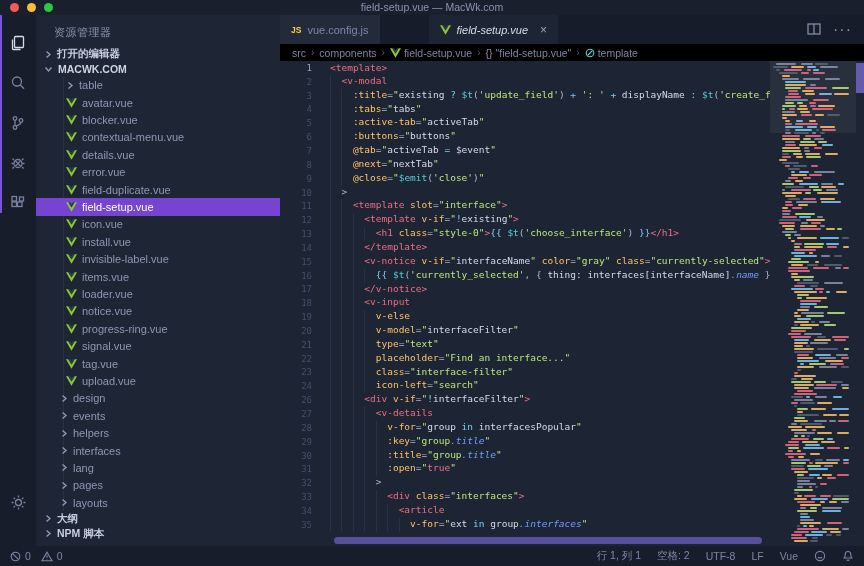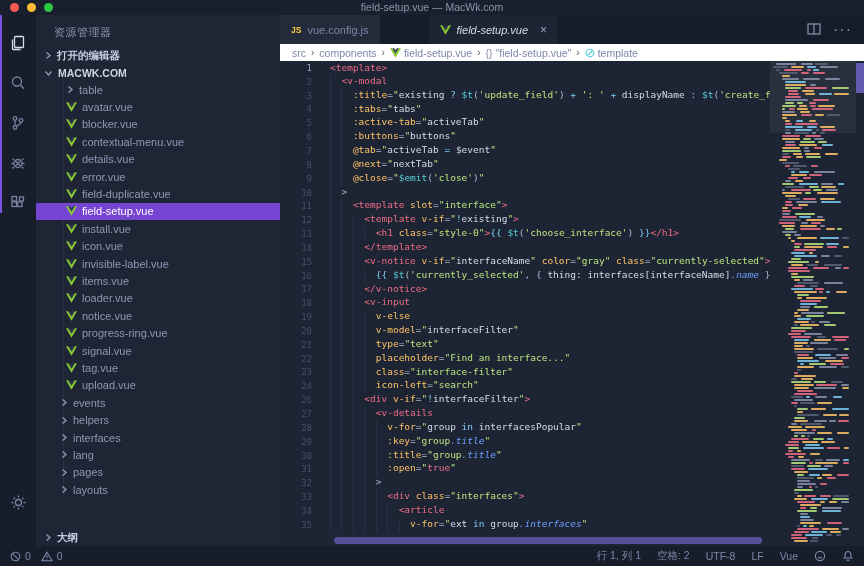--- a/index.html
+++ b/index.html
@@ -46,21 +46,21 @@
   .egroup { flex:1 1 auto; display:flex; flex-direction:column; min-width:0; background:#1d2433; }
   .tabstrip { height:29px; background:#161c29; display:flex; align-items:stretch; flex:0 0 auto; }
   .tab { display:flex; align-items:center; gap:6px; padding:0 11px; font-size:11px; color:#7d86a8; background:#232a3a; border-right:1px solid #161c29; cursor:pointer; white-space:nowrap; }
   .tab.active { background:#1d2433; color:#d5dbea; }
   .tab.active .tab-label { font-style:italic; }
   .tab .close { margin-left:6px; color:#9aa3bd; font-size:12px; line-height:1; }
   .tab-actions { margin-left:auto; display:flex; align-items:center; gap:12px; padding-right:12px; color:#8b93ae; }
   .tab-actions svg { stroke:#8b93ae; fill:none; stroke-width:1.2; }
   .js-badge { color:#ffd23f; font-weight:bold; font-size:8.5px; letter-spacing:0; }
 
-  .breadcrumb { height:17px; display:flex; align-items:center; gap:4px; padding-left:12px; font-size:10.5px; color:#7d86a8; background:#ffffff; flex:0 0 auto; white-space:nowrap; }
+  .breadcrumb { height:17px; display:flex; align-items:center; gap:4px; padding-left:12px; font-size:10.5px; color:#7d86a8; background:#000000; flex:0 0 auto; white-space:nowrap; }
   .bc-sep { color:#525b76; font-size:10px; margin:0 1px; }
   .bc-item { display:flex; align-items:center; gap:3px; cursor:pointer; }
 
   
   .ebody { flex:1 1 auto; display:flex; min-height:0; position:relative; }
   .code-pane { flex:1 1 auto; overflow:hidden; position:relative; font-family:"DejaVu Sans Mono",monospace; font-size:9.5px; }
   .cl { height:13.857px; display:flex; align-items:center; white-space:pre; }
   .ln { width:50px; flex:0 0 auto; text-align:right; padding-right:18px; color:#454e6b; font-size:9px; }
   .cl.cur .ln { color:#9aa3c0; }
   .ctext { position:relative; white-space:pre; }
@@ -221,34 +221,34 @@
               <path fill="#8ac832" d="M0 0 h5 L12 11.5 19 0 h5 L12 20.6 Z"></path>
               <path fill="#2f3a4e" d="M5 0 h4.2 L12 4.6 14.8 0 H19 L12 11.5 Z"></path>
             </svg>
             <span class="lbl">field-setup.vue</span>
           </div>
           <div class="trow file">
             <svg class="vue-ico" viewBox="0 0 24 21">
               <path fill="#8ac832" d="M0 0 h5 L12 11.5 19 0 h5 L12 20.6 Z"></path>
               <path fill="#2f3a4e" d="M5 0 h4.2 L12 4.6 14.8 0 H19 L12 11.5 Z"></path>
             </svg>
+            <span class="lbl">icon.vue</span>
+          </div>
+          <div class="trow file">
+            <svg class="vue-ico" viewBox="0 0 24 21">
+              <path fill="#8ac832" d="M0 0 h5 L12 11.5 19 0 h5 L12 20.6 Z"></path>
+              <path fill="#2f3a4e" d="M5 0 h4.2 L12 4.6 14.8 0 H19 L12 11.5 Z"></path>
+            </svg>
             <span class="lbl">install.vue</span>
           </div>
           <div class="trow file">
             <svg class="vue-ico" viewBox="0 0 24 21">
               <path fill="#8ac832" d="M0 0 h5 L12 11.5 19 0 h5 L12 20.6 Z"></path>
               <path fill="#2f3a4e" d="M5 0 h4.2 L12 4.6 14.8 0 H19 L12 11.5 Z"></path>
             </svg>
-            <span class="lbl">icon.vue</span>
-          </div>
-          <div class="trow file">
-            <svg class="vue-ico" viewBox="0 0 24 21">
-              <path fill="#8ac832" d="M0 0 h5 L12 11.5 19 0 h5 L12 20.6 Z"></path>
-              <path fill="#2f3a4e" d="M5 0 h4.2 L12 4.6 14.8 0 H19 L12 11.5 Z"></path>
-            </svg>
             <span class="lbl">invisible-label.vue</span>
           </div>
           <div class="trow file">
             <svg class="vue-ico" viewBox="0 0 24 21">
               <path fill="#8ac832" d="M0 0 h5 L12 11.5 19 0 h5 L12 20.6 Z"></path>
               <path fill="#2f3a4e" d="M5 0 h4.2 L12 4.6 14.8 0 H19 L12 11.5 Z"></path>
             </svg>
             <span class="lbl">items.vue</span>
           </div>
           <div class="trow file">
@@ -285,20 +285,28 @@
               <path fill="#2f3a4e" d="M5 0 h4.2 L12 4.6 14.8 0 H19 L12 11.5 Z"></path>
             </svg>
             <span class="lbl">tag.vue</span>
           </div>
           <div class="trow file">
             <svg class="vue-ico" viewBox="0 0 24 21">
               <path fill="#8ac832" d="M0 0 h5 L12 11.5 19 0 h5 L12 20.6 Z"></path>
               <path fill="#2f3a4e" d="M5 0 h4.2 L12 4.6 14.8 0 H19 L12 11.5 Z"></path>
             </svg>
             <span class="lbl">upload.vue</span>
+          </div>
+          <div class="trow folder">
+            <span class="chev">
+              <svg width="8" height="9" viewBox="0 0 8 9">
+                <path d="M2.5 1.5 L6 4.5 L2.5 7.5"></path>
+              </svg>
+            </span>
+            <span class="lbl">design</span>
           </div>
           <div class="trow folder">
             <span class="chev">
               <svg width="8" height="9" viewBox="0 0 8 9">
                 <path d="M2.5 1.5 L6 4.5 L2.5 7.5"></path>
               </svg>
             </span>
             <span class="lbl">events</span>
           </div>
           <div class="trow folder">
@@ -342,20 +350,28 @@
             <span class="lbl">layouts</span>
           </div>
         </div>
       <div class="sb-section sb-bottom">
         <span class="chev">
             <svg width="8" height="9" viewBox="0 0 8 9">
               <path d="M2.5 1.5 L6 4.5 L2.5 7.5"></path>
             </svg>
           </span>
         <span>大纲</span>
+      </div>
+      <div class="sb-section" style="margin-bottom:5px;">
+        <span class="chev">
+            <svg width="8" height="9" viewBox="0 0 8 9">
+              <path d="M2.5 1.5 L6 4.5 L2.5 7.5"></path>
+            </svg>
+          </span>
+        <span>NPM 脚本</span>
       </div>
     </div>
 
     <div class="egroup">
       <div class="tabstrip">
         <div id="tabs-holder" style="display:flex;gap:48px;">
             <div class="tab">
               <span class="js-badge">JS</span>
               <span class="tab-label">vue.config.js</span>
             </div>

